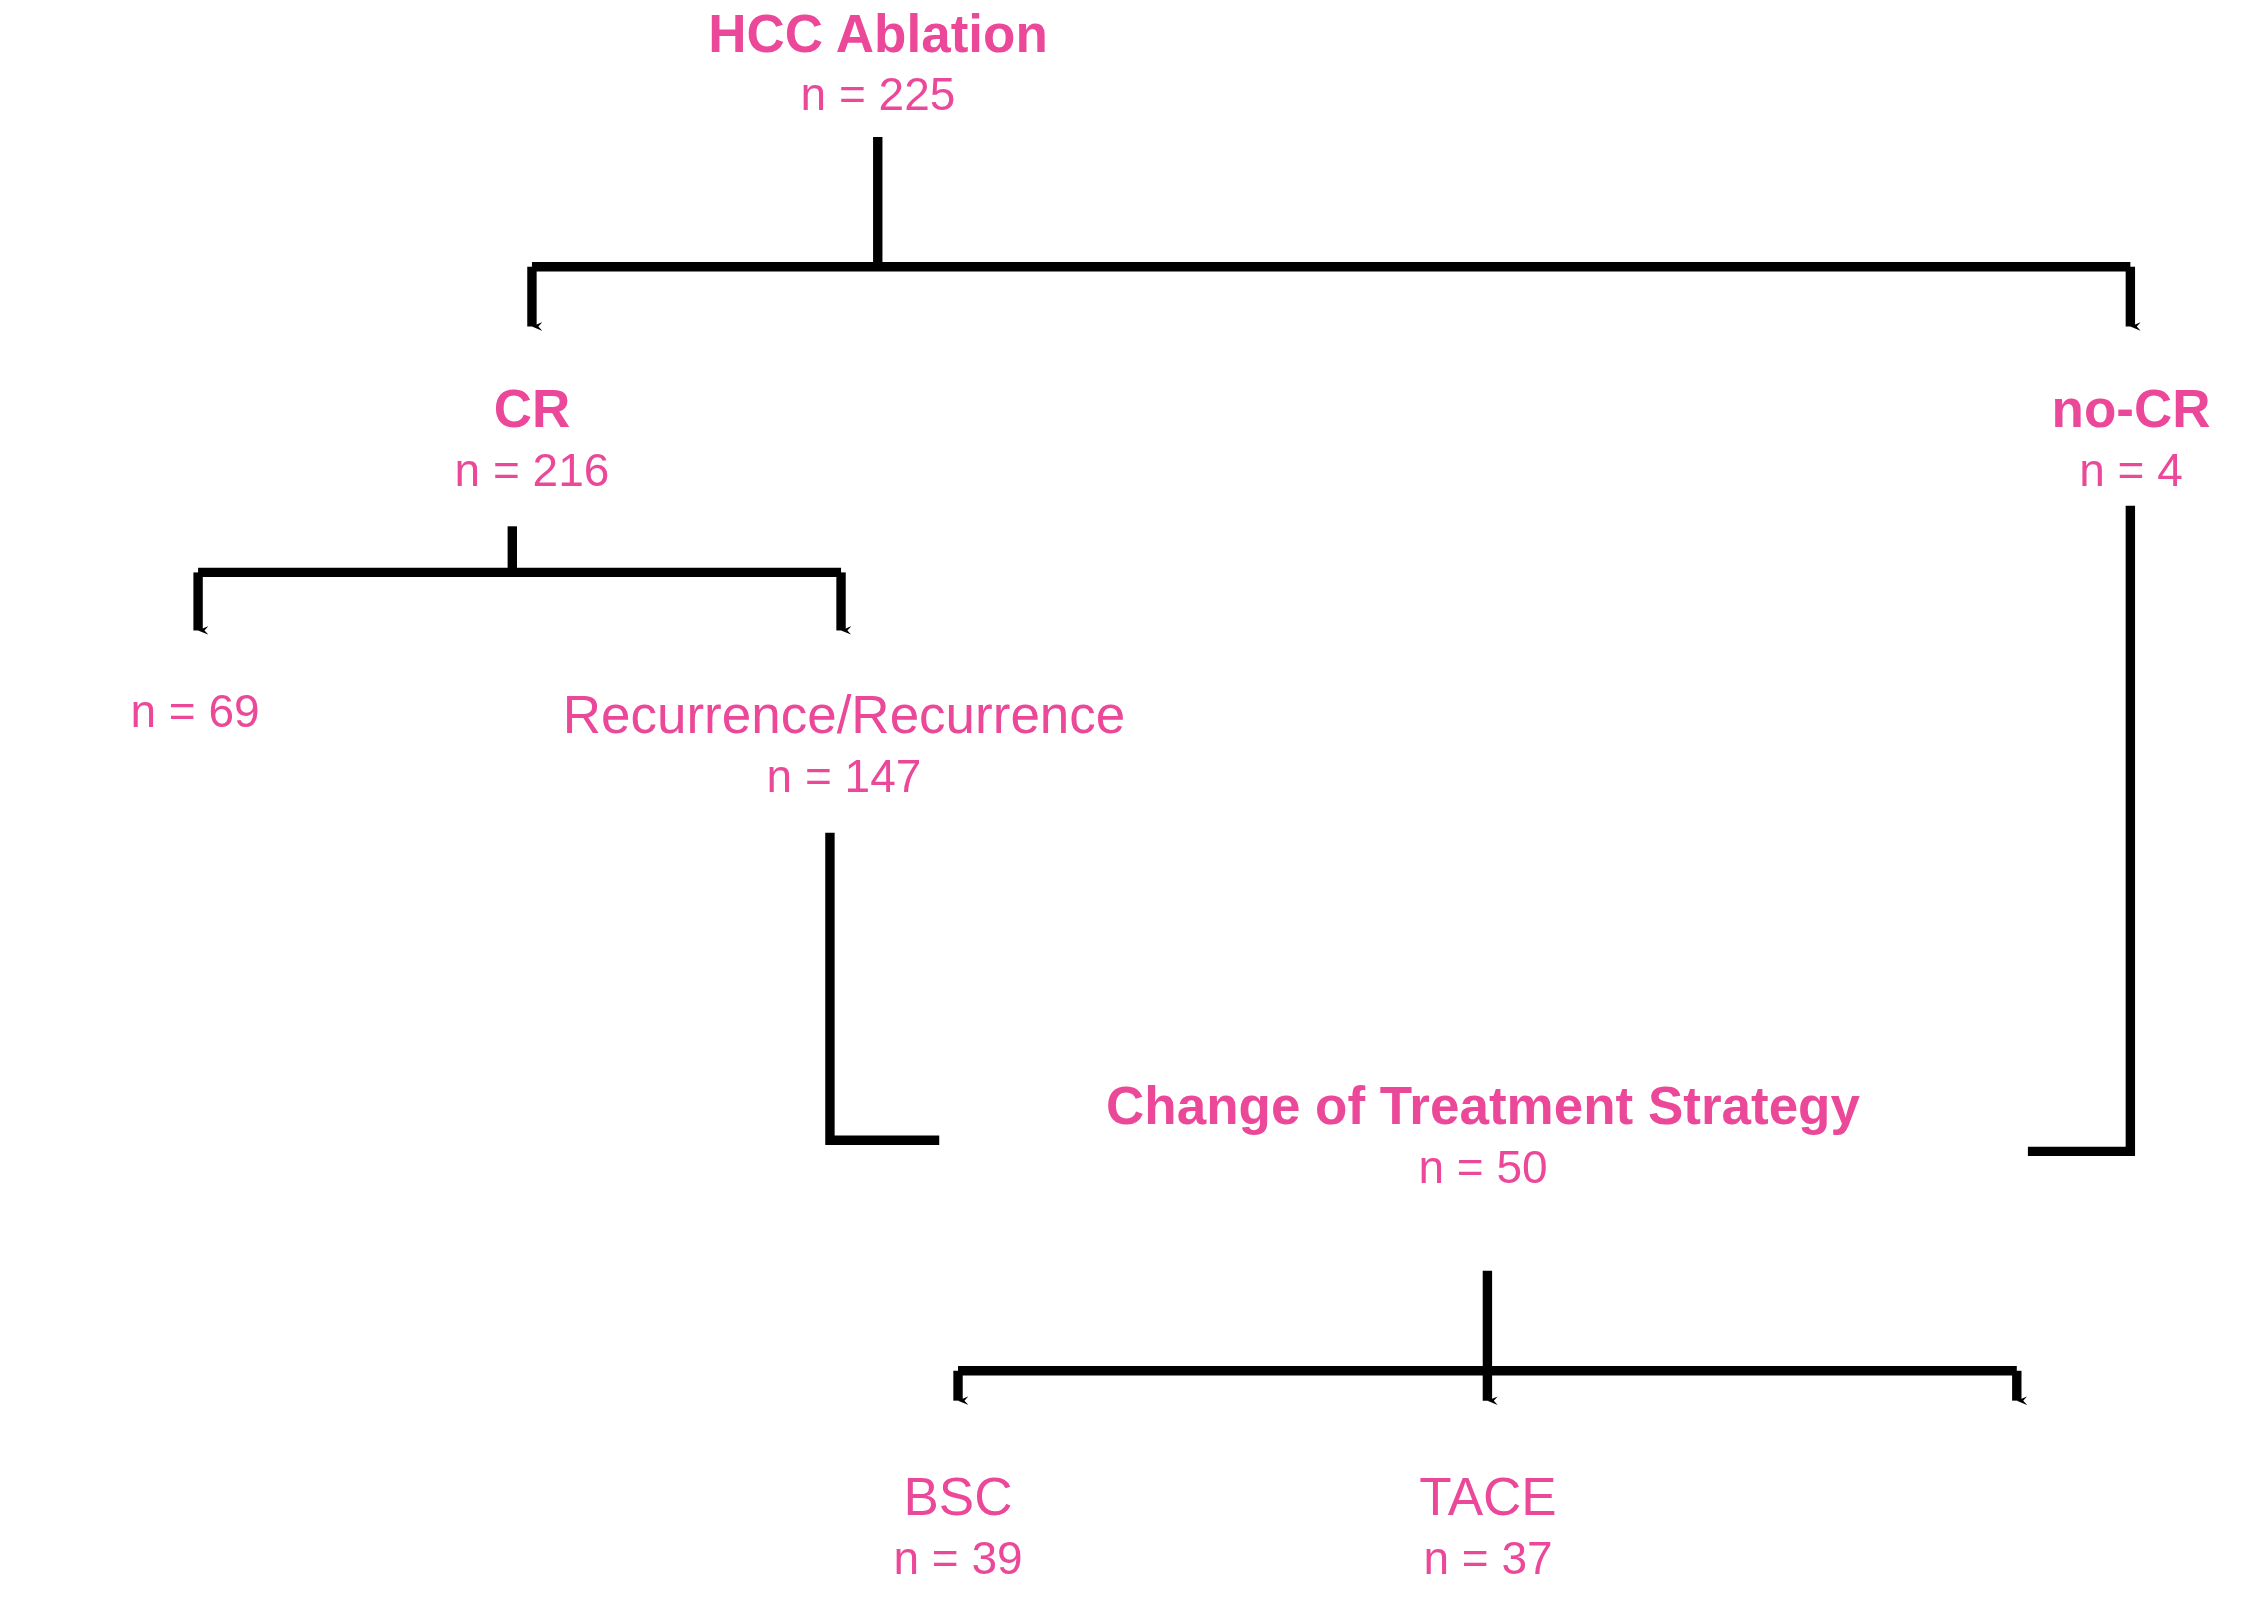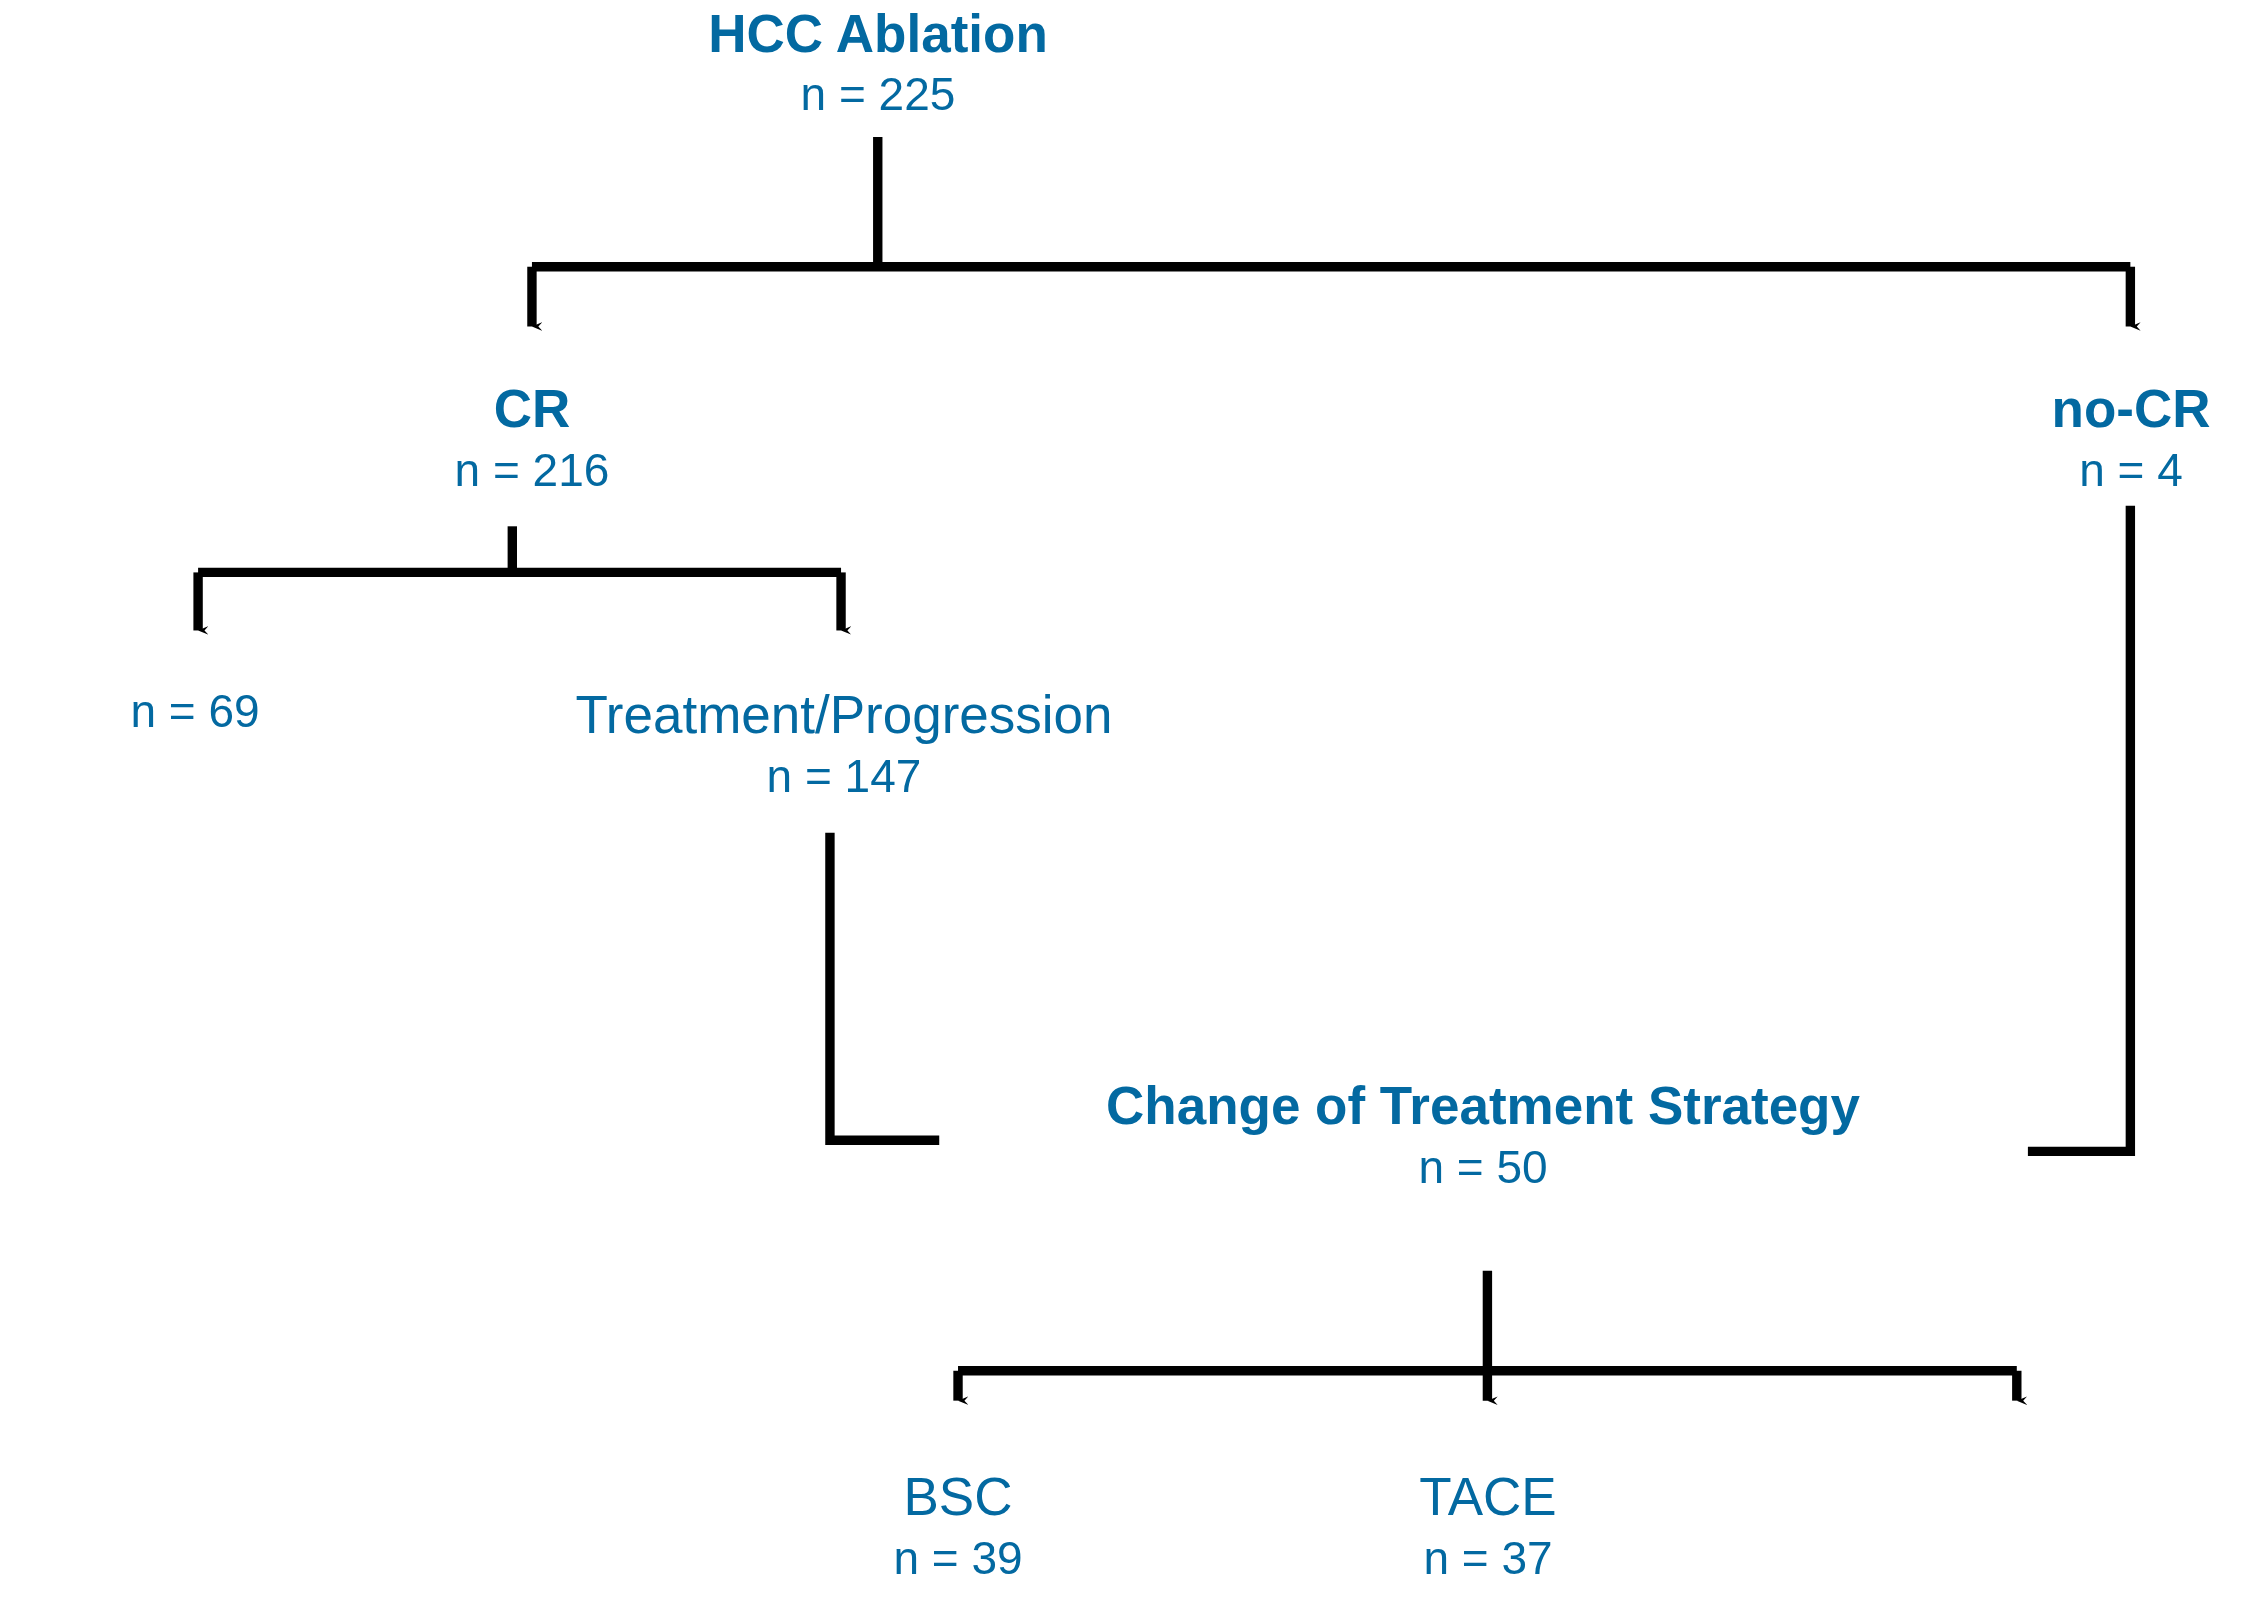--- a/index.html
+++ b/index.html
@@ -6,21 +6,21 @@
     margin: 0;
     padding: 0;
     background: #ffffff;
   }
   #flowchart {
     position: relative;
     width: 2261px;
     height: 1617px;
     background: #ffffff;
     font-family: "Liberation Sans", sans-serif;
-    color: #0369a1;
+    color: #ec4899;
     overflow: hidden;
   }
   #connectors {
     position: absolute;
     left: 0;
     top: 0;
     width: 2261px;
     height: 1617px;
     pointer-events: none;
   }
@@ -121,21 +121,21 @@
   <div class="node bold" id="node-nocr">
     <span class="title">no-CR</span>
     <span class="count">n = 4</span>
   </div>
 
   <div class="node plain" id="node-maintained">
     <span class="count">n = 69</span>
   </div>
 
   <div class="node plain" id="node-recurrence">
-    <span class="title">Treatment/Progression</span>
+    <span class="title">Recurrence/Recurrence</span>
     <span class="count">n = 147</span>
   </div>
 
   <div class="node bold" id="node-change">
     <span class="title">Change of Treatment Strategy</span>
     <span class="count">n = 50</span>
   </div>
 
   <div class="node plain" id="node-bsc">
     <span class="title">BSC</span>

